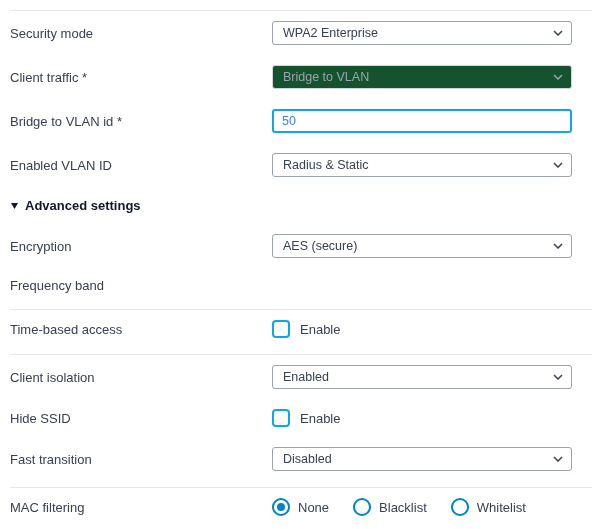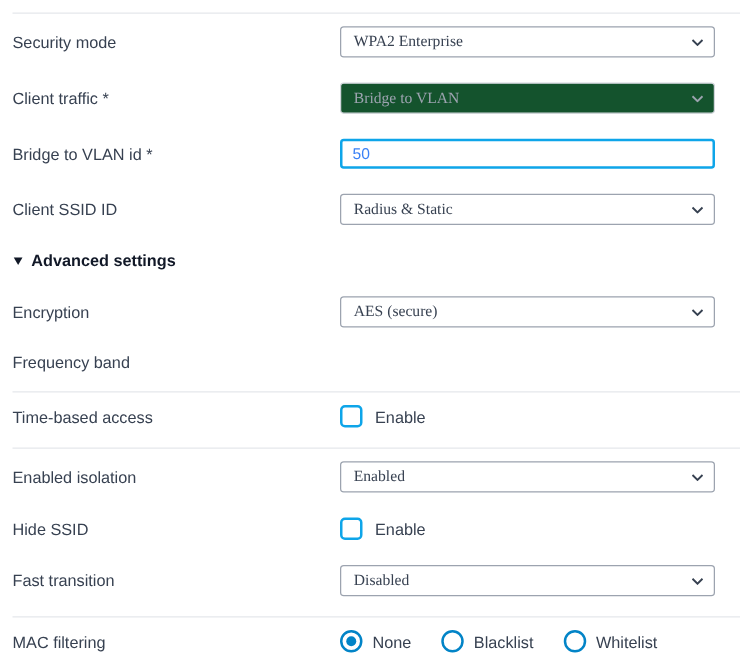--- a/index.html
+++ b/index.html
@@ -43,21 +43,20 @@
     border-radius: 3px;
     padding: 4px 25px 4px 10px;
     font-size: 12.5px;
     color: #374151;
     background: #fff;
     min-height: 24px;
     display: flex;
     align-items: center;
     cursor: pointer;
     position: relative;
-    font-family: Liberation Serif, serif;
   }
   .select-box.disabled {
     color: #9ca3af;
     background: #14532d;
     cursor: default;
     border-color: #d1d5db;
   }
   .select-caret {
     position: absolute;
     right: 8px;
@@ -173,21 +172,21 @@
 </div>
 
 <div class="row">
   <div class="label-col">Bridge to VLAN id *</div>
   <div class="control-col">
     <input class="textinput" type="text" value="50" style="">
   </div>
 </div>
 
 <div class="row">
-  <div class="label-col">Client SSID ID</div>
+  <div class="label-col">Enabled VLAN ID</div>
   <div class="control-col">
     <div class="select">
       <div class="select-box">
         <span>Radius &amp; Static</span>
         <span class="select-caret">
           <svg width="10" height="6" viewBox="0 0 10 6">
               <path d="M1 1 L5 5 L9 1" stroke="#374151" stroke-width="1.5" fill="none"></path>
             </svg>
         </span>
       </div>
@@ -232,21 +231,21 @@
   <div class="control-col">
     <div class="checkbox"></div>
     <span class="check-label">Enable</span>
   </div>
 </div>
 
 <div class="spacer"></div>
 <hr class="hr">
 
 <div class="row">
-  <div class="label-col">Enabled isolation</div>
+  <div class="label-col">Client isolation</div>
   <div class="control-col">
     <div class="select">
       <div class="select-box">
         <span>Enabled</span>
         <span class="select-caret">
           <svg width="10" height="6" viewBox="0 0 10 6">
               <path d="M1 1 L5 5 L9 1" stroke="#374151" stroke-width="1.5" fill="none"></path>
             </svg>
         </span>
       </div>

